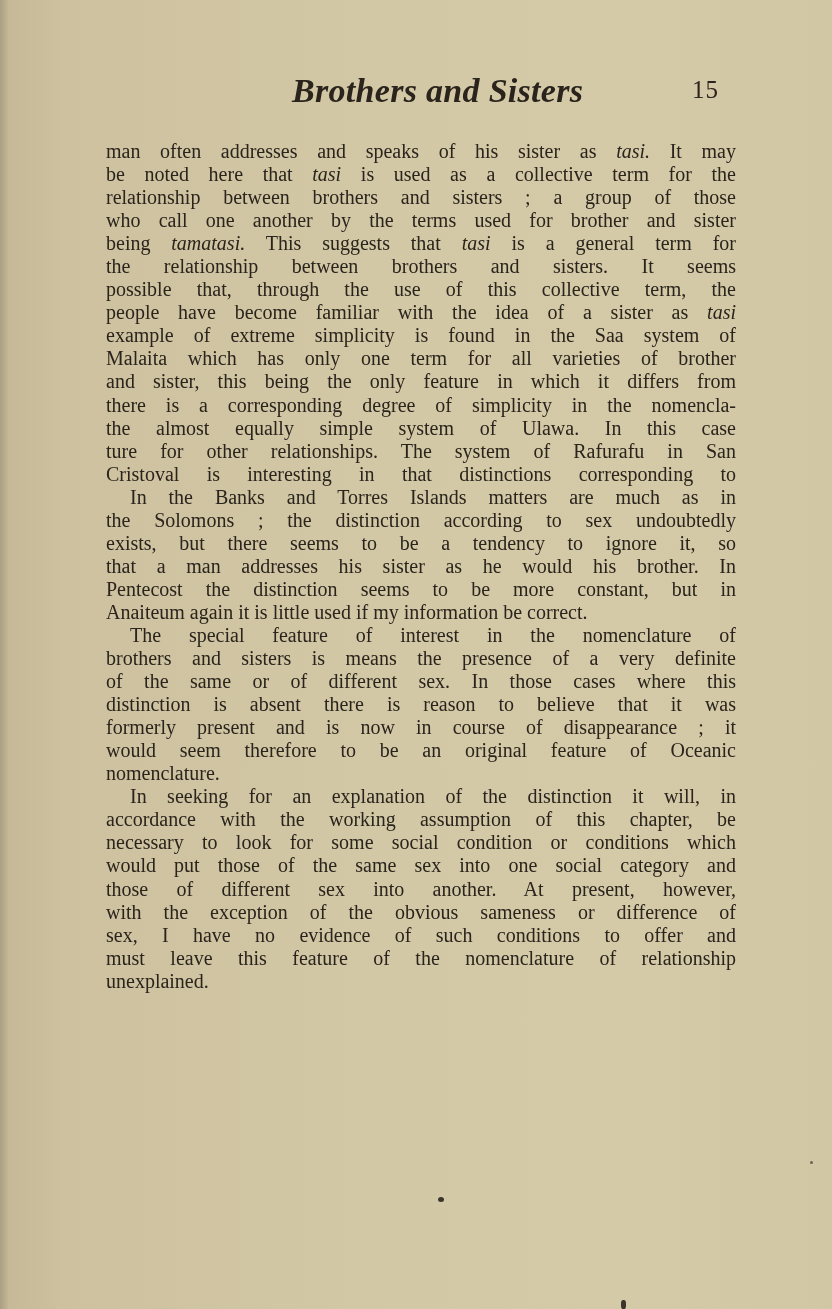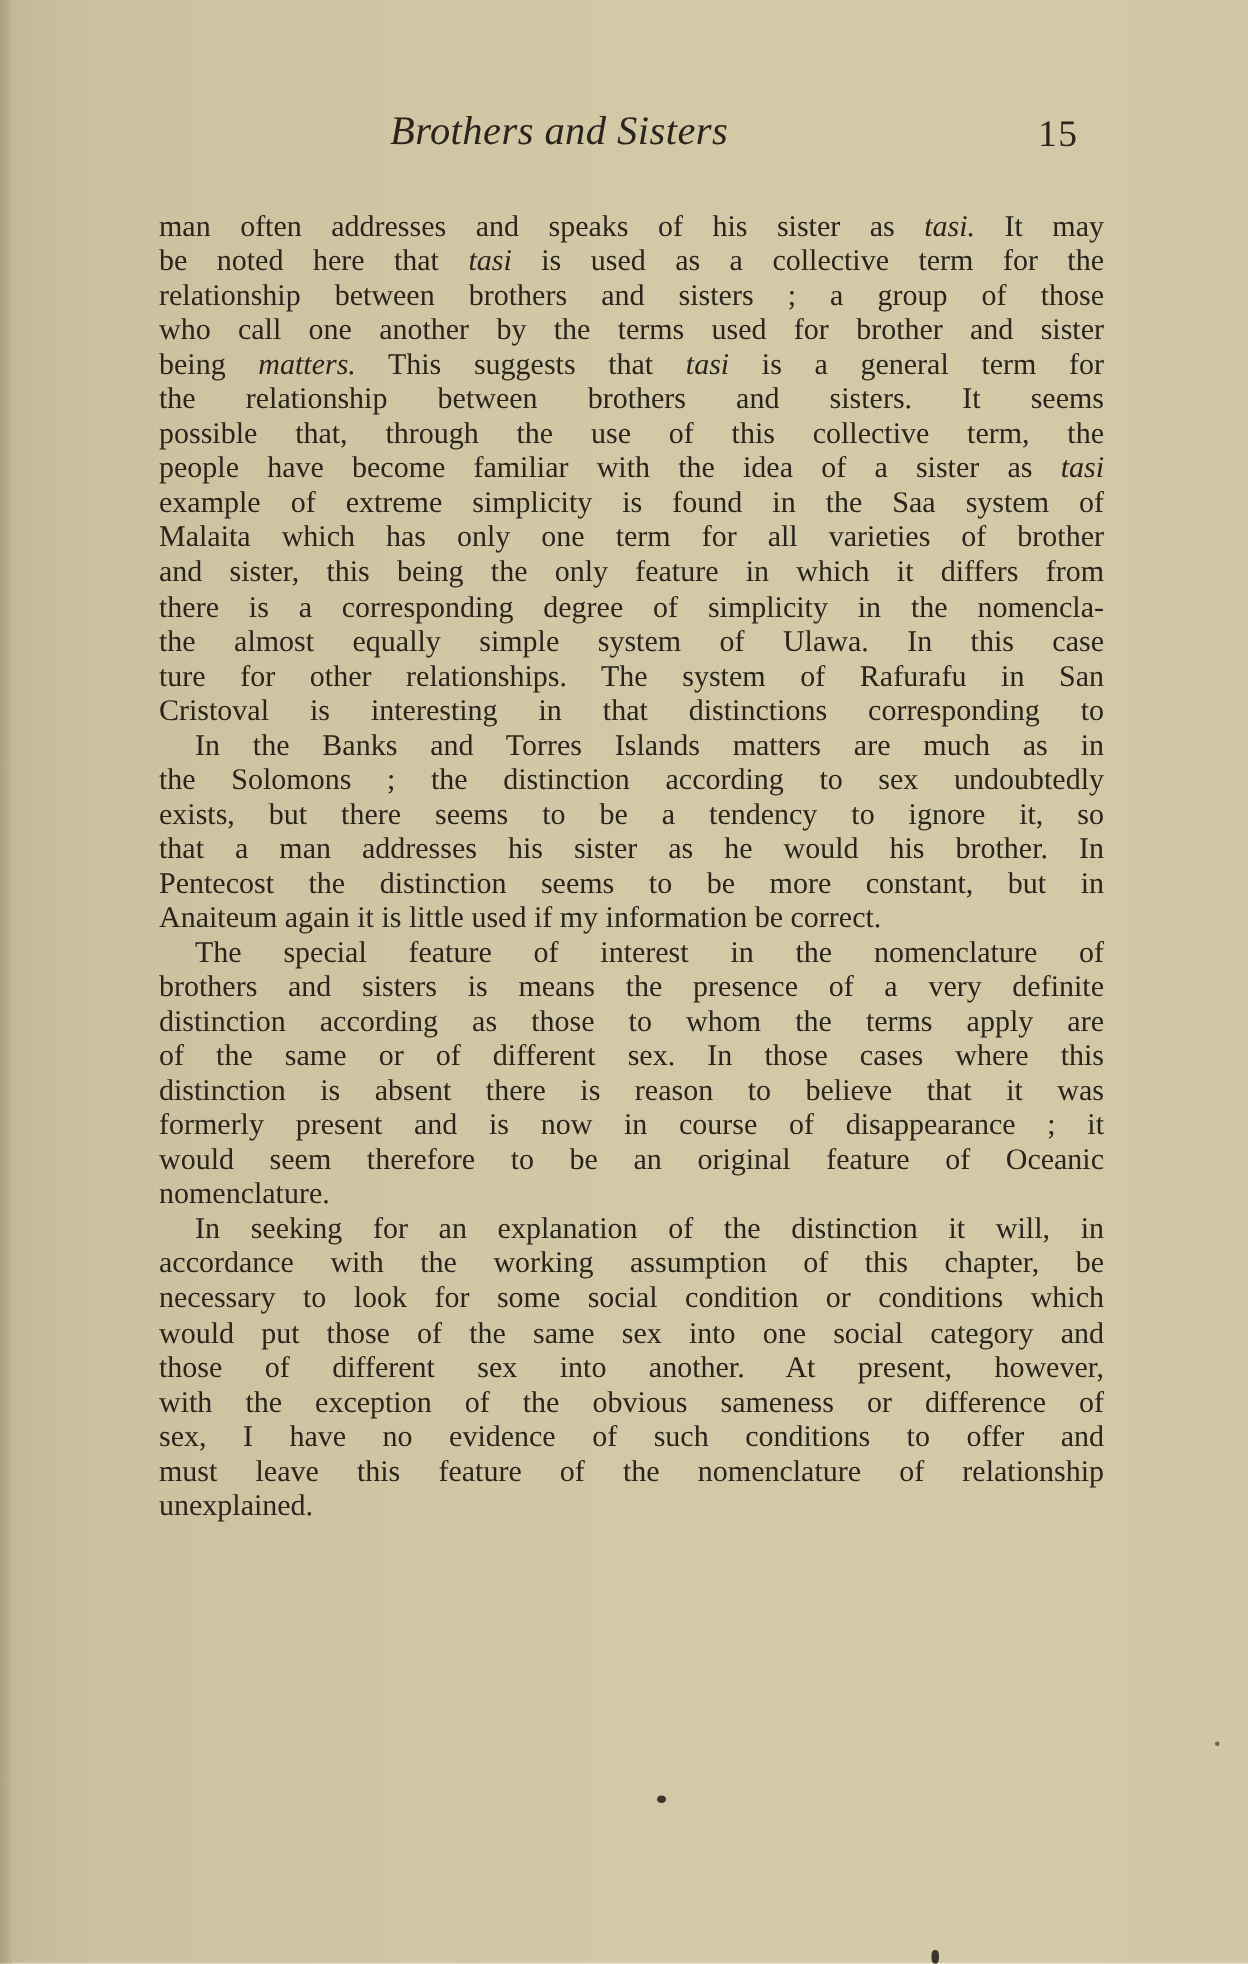--- a/index.html
+++ b/index.html
@@ -11,22 +11,22 @@
     color: #2a241c;
   }
   .gutter {
     position: absolute; left: 0; top: 0; width: 8px; height: 100%;
     background: linear-gradient(90deg, #aa9f84, #c2b693);
   }
   .header {
     position: absolute; top: 72px; left: 106px; width: 630px; height: 34px;
   }
   .running-title {
-    position: absolute; left: 154px; top: 0;
-    font-style: italic; font-size: 27px; letter-spacing: 0.3px;
+    position: absolute; left: 186px; top: 0;
+    font-style: italic; font-size: 34px; letter-spacing: 0.3px; font-weight: bold;
   }
   .page-number {
     position: absolute; right: 17px; top: 4px; font-size: 25px; letter-spacing: 1px;
   }
   .body-text {
     position: absolute; top: 140px; left: 106px; width: 630px;
     font-size: 20px; line-height: 23.05px;
   }
   .line { white-space: nowrap; text-align: justify; text-align-last: justify; height: 23.05px; }
   .line.last { text-align-last: left; }
@@ -41,40 +41,39 @@
 <div class="header">
   <span class="running-title">Brothers and Sisters</span>
   <span class="page-number">15</span>
 </div>
 
 <div class="body-text" id="body-text">
     <div class="line">man often addresses and speaks of his sister as <i>tasi.</i>  It may</div>
     <div class="line">be noted here that <i>tasi</i> is used as a collective term for the</div>
     <div class="line">relationship between brothers and sisters ; a group of those</div>
     <div class="line">who call one another by the terms used for brother and sister</div>
-    <div class="line">being <i>matters.</i>  This suggests that <i>tasi</i> is a general term for</div>
+    <div class="line">being <i>tamatasi.</i>  This suggests that <i>tasi</i> is a general term for</div>
     <div class="line">the relationship between brothers and sisters.  It seems</div>
     <div class="line">possible that, through the use of this collective term, the</div>
     <div class="line">people have become familiar with the idea of a sister as <i>tasi</i></div>
     <div class="line">example of extreme simplicity is found in the Saa system of</div>
     <div class="line">Malaita which has only one term for all varieties of brother</div>
     <div class="line">and sister, this being the only feature in which it differs from</div>
     <div class="line">there is a corresponding degree of simplicity in the nomencla-</div>
     <div class="line">the almost equally simple system of Ulawa.  In this case</div>
     <div class="line">ture for other relationships.  The system of Rafurafu in San</div>
     <div class="line">Cristoval is interesting in that distinctions corresponding to</div>
     <div class="line indent">In the Banks and Torres Islands matters are much as in</div>
     <div class="line">the Solomons ; the distinction according to sex undoubtedly</div>
     <div class="line">exists, but there seems to be a tendency to ignore it, so</div>
     <div class="line">that a man addresses his sister as he would his brother.  In</div>
     <div class="line">Pentecost the distinction seems to be more constant, but in</div>
     <div class="line last">Anaiteum again it is little used if my information be correct.</div>
     <div class="line indent">The special feature of interest in the nomenclature of</div>
     <div class="line">brothers and sisters is means the presence of a very definite</div>
-    <div class="line">distinction according as those to whom the terms apply are</div>
     <div class="line">of the same or of different sex.  In those cases where this</div>
     <div class="line">distinction is absent there is reason to believe that it was</div>
     <div class="line">formerly present and is now in course of disappearance ; it</div>
     <div class="line">would seem therefore to be an original feature of Oceanic</div>
     <div class="line last">nomenclature.</div>
     <div class="line indent">In seeking for an explanation of the distinction it will, in</div>
     <div class="line">accordance with the working assumption of this chapter, be</div>
     <div class="line">necessary to look for some social condition or conditions which</div>
     <div class="line">would put those of the same sex into one social category and</div>
     <div class="line">those of different sex into another.  At present, however,</div>

